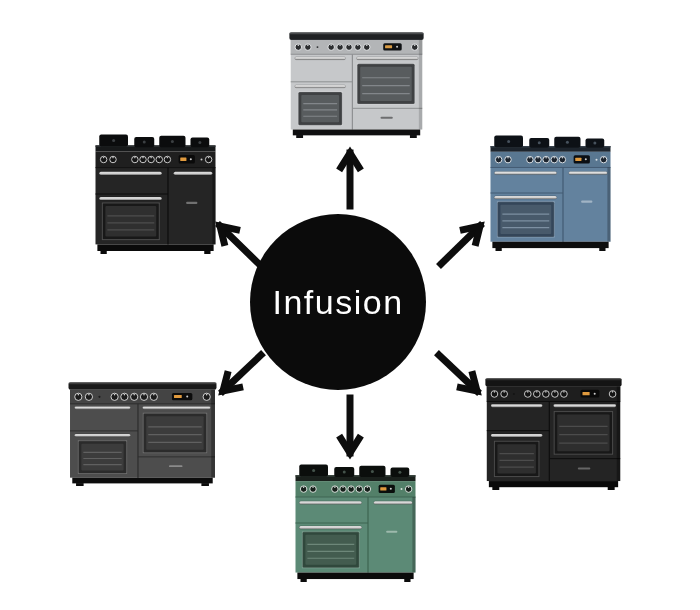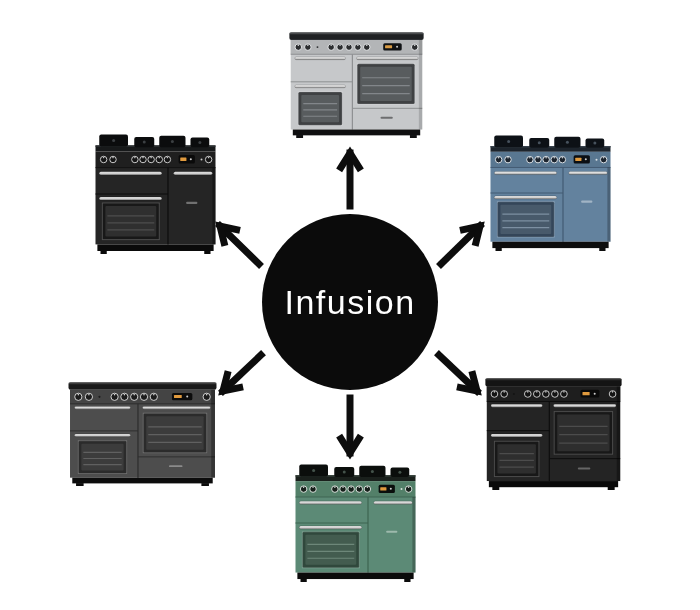--- a/index.html
+++ b/index.html
@@ -40,21 +40,21 @@
       </g>
       <g stroke="#0d0d0d" stroke-width="7" fill="none" stroke-linecap="square">
         <line x1="439" y1="355" x2="477" y2="391"></line>
         <polyline points="460.34,387.62 477,391 472.73,374.55" stroke-linejoin="miter"></polyline>
       </g>
       <g stroke="#0d0d0d" stroke-width="7" fill="none" stroke-linecap="square">
         <line x1="350" y1="398" x2="350" y2="453"></line>
         <polyline points="340.99,438.58 350,453 359.01,438.58" stroke-linejoin="miter"></polyline>
       </g>
     </svg>
-  <div id="center" class="center-node" style="left: 262px; top: 214px; height: 176px; width: 176px; background: rgb(11, 11, 11);">
+  <div id="center" class="center-node" style="left: 250px; top: 214px; height: 176px; width: 176px; background: rgb(11, 11, 11);">
     <span class="center-label" style="color: rgb(255, 255, 255);">Infusion</span>
   </div>
   <div id="cookers">
       <svg class="cooker" width="137" height="106" viewBox="0 0 137 106" style="left:288px;top:32px">
         <defs>
           <linearGradient id="chrome-steel-top" x1="0" y1="0" x2="0" y2="1">
             <stop offset="0" stop-color="#f5f5f5"></stop>
             <stop offset="0.55" stop-color="#cfcfcf"></stop>
             <stop offset="1" stop-color="#8c8c8c"></stop>
           </linearGradient>

